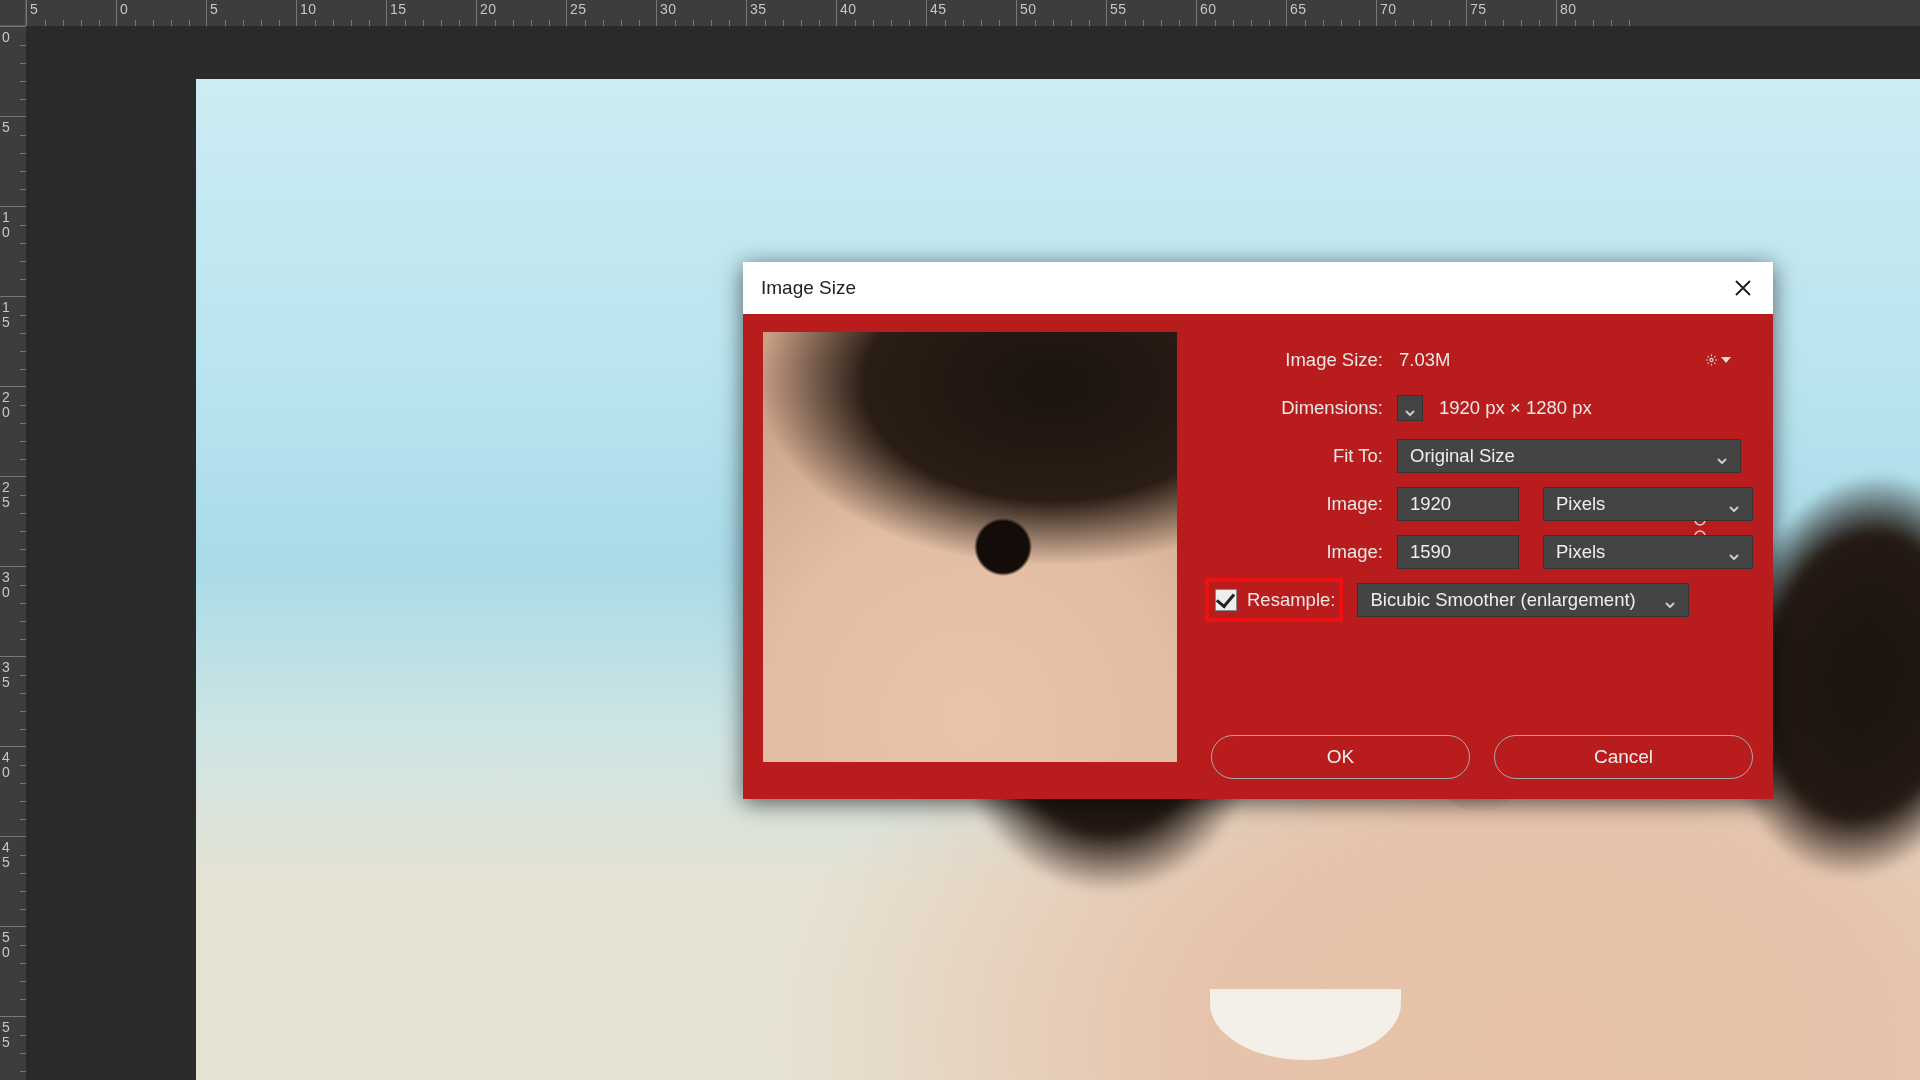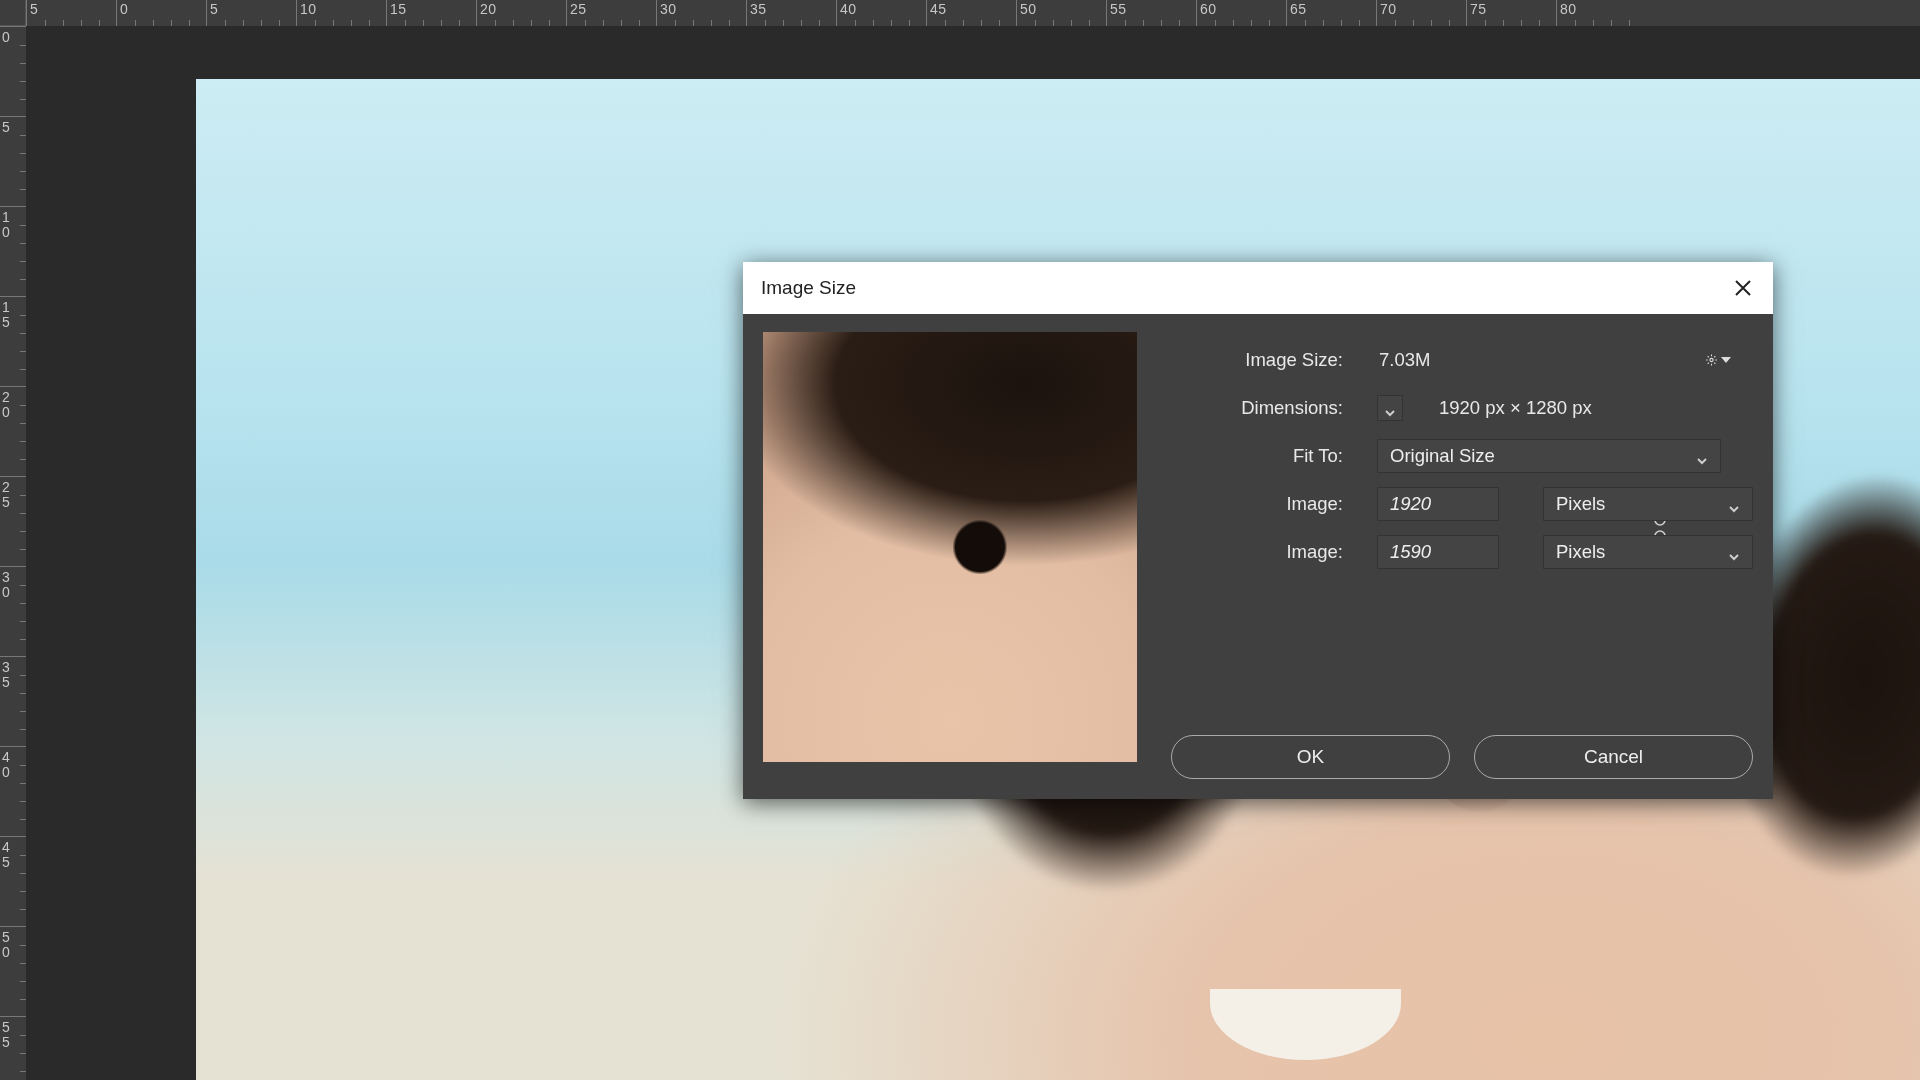--- a/index.html
+++ b/index.html
@@ -70,21 +70,21 @@
   }
   .teeth {
     position: absolute; left: 58.5%; top: 90%; width: 11%; height: 7%;
     background: #f4f0e8; border-radius: 0 0 50% 50% / 0 0 80% 80%;
     filter: blur(.5px);
   }
 
   
   .dialog {
     position: absolute; left: 717px; top: 236px; width: 1030px; height: 537px;
-    background: #404040; box-shadow: 0 4px 22px rgba(0,0,0,.6);
+    background: #b91c1c; box-shadow: 0 4px 22px rgba(0,0,0,.6);
     display: flex; flex-direction: column;
   }
   .titlebar {
     height: 52px; background: #fff; display: flex; align-items: center;
     padding: 0 18px; justify-content: space-between;
   }
   .titlebar .title { font-size: 19px; color: #222; }
   .titlebar .close { width: 24px; height: 24px; display:flex;align-items:center;justify-content:center; cursor:pointer;}
   .titlebar .close svg { width: 18px; height: 18px; stroke:#222; stroke-width:2; }
 
@@ -98,21 +98,21 @@
     position:absolute; inset:0;
     background:
       radial-gradient(circle at 58% 50%, #130c09 0 8%, rgba(0,0,0,0) 9%),
       radial-gradient(420px 260px at 70% 12%, #1c130e 0%, #2a1d15 45%, rgba(0,0,0,0) 70%),
       radial-gradient(520px 520px at 50% 90%, #e9c4a9 0%, #e2bda3 40%, #c99f86 75%);
   }
   .controls {
     flex:1; display:flex; flex-direction:column; color:#e8e8e8; font-size:18.5px;
     padding-top: 4px;
   }
-  .row { display:flex; align-items:center; height:48px;gap:20px; }
+  .row { display:flex; align-items:center; height:48px; }
   .lbl { width: 186px; text-align:right; padding-right: 14px; color:#e8e8e8; }
   .val-text { margin-left: 2px; color:#e8e8e8; }
   .sel, .inp {
     background:#444; color:#eee; border:1px solid #333; height:34px;
     display:flex; align-items:center; padding:0 12px; position:relative;
   }
   .sel { justify-content:space-between; }
   .sel .chev, .mini-dd .chev { width:12px;height:12px; }
   .sel .chev svg, .mini-dd .chev svg { width:12px;height:12px; stroke:#ccc; stroke-width:2; fill:none;}
   .mini-dd {
@@ -126,21 +126,21 @@
   .link-icon svg{stroke:#cfcfcf;stroke-width:1.6;fill:none;}
   .gear {
     position:absolute; right: 22px; top: 14px; width:26px;height:20px;
     display:flex;align-items:center;gap:3px;
   }
   .gear svg{width:18px;height:18px;stroke:#ddd;fill:#ddd;}
   .gear .dot{width:0;height:0;border-left:5px solid transparent;border-right:5px solid transparent;border-top:6px solid #ddd;}
 
   .controls-inner{position:relative;flex:1;}
 
-  .inp { width:122px;font-style:italic; }
+  .inp { width:122px; }
   .unit { width:210px; margin-left:24px;}
   .wide-sel{ width:344px; }
   .resample-sel{ width:332px; margin-left:14px;}
 
   .hl {
     border:4px solid #e11; padding:3px 4px 3px 0; display:flex;align-items:center;
     height:44px; margin-left:-6px;
   }
   .hl input[type=checkbox]{
     appearance:none;width:22px;height:22px;background:#eee;border:1px solid #888;
@@ -443,20 +443,32 @@
             </div>
             <div class="sel unit">
               <span>Pixels</span>
               <span class="chev"><svg viewBox="0 0 12 12">
                     <path d="M2 4l4 4 4-4"></path>
                   </svg></span>
             </div>
           </div>
 
 
+          <div class="row">
+            <span class="hl">
+              <input type="checkbox" checked="" style="">
+              <span>Resample:</span>
+            </span>
+            <div class="sel resample-sel">
+              <span>Bicubic Smoother (enlargement)</span>
+              <span class="chev"><svg viewBox="0 0 12 12">
+                    <path d="M2 4l4 4 4-4"></path>
+                  </svg></span>
+            </div>
+          </div>
 
         </div>
 
         <div class="btnrow">
           <div class="btn">
             <span>OK</span>
           </div>
           <div class="btn">
             <span>Cancel</span>
           </div>

